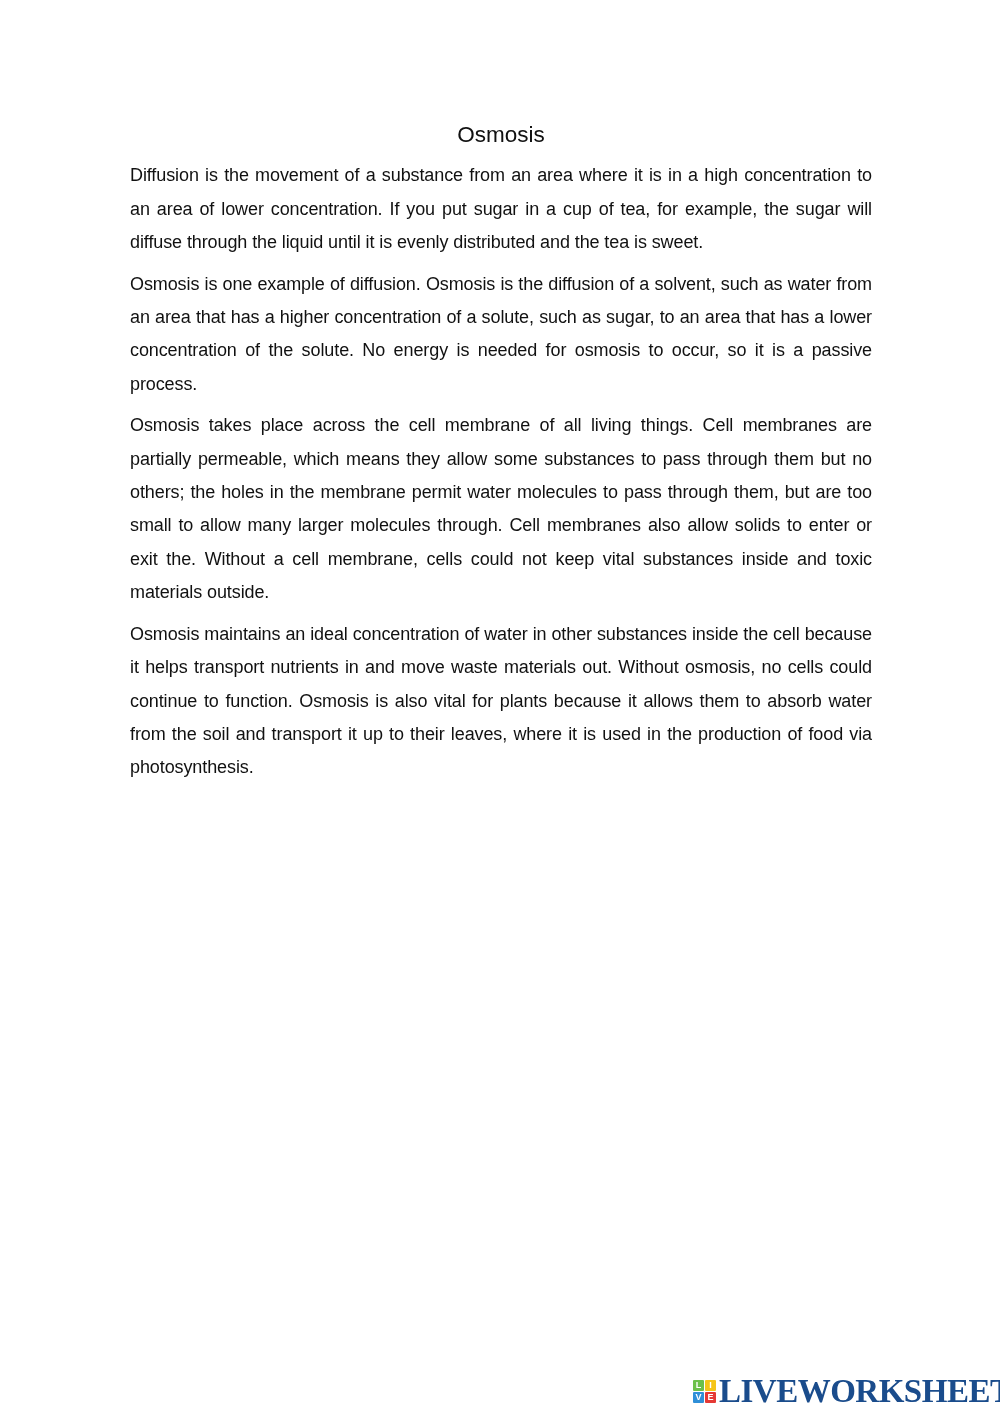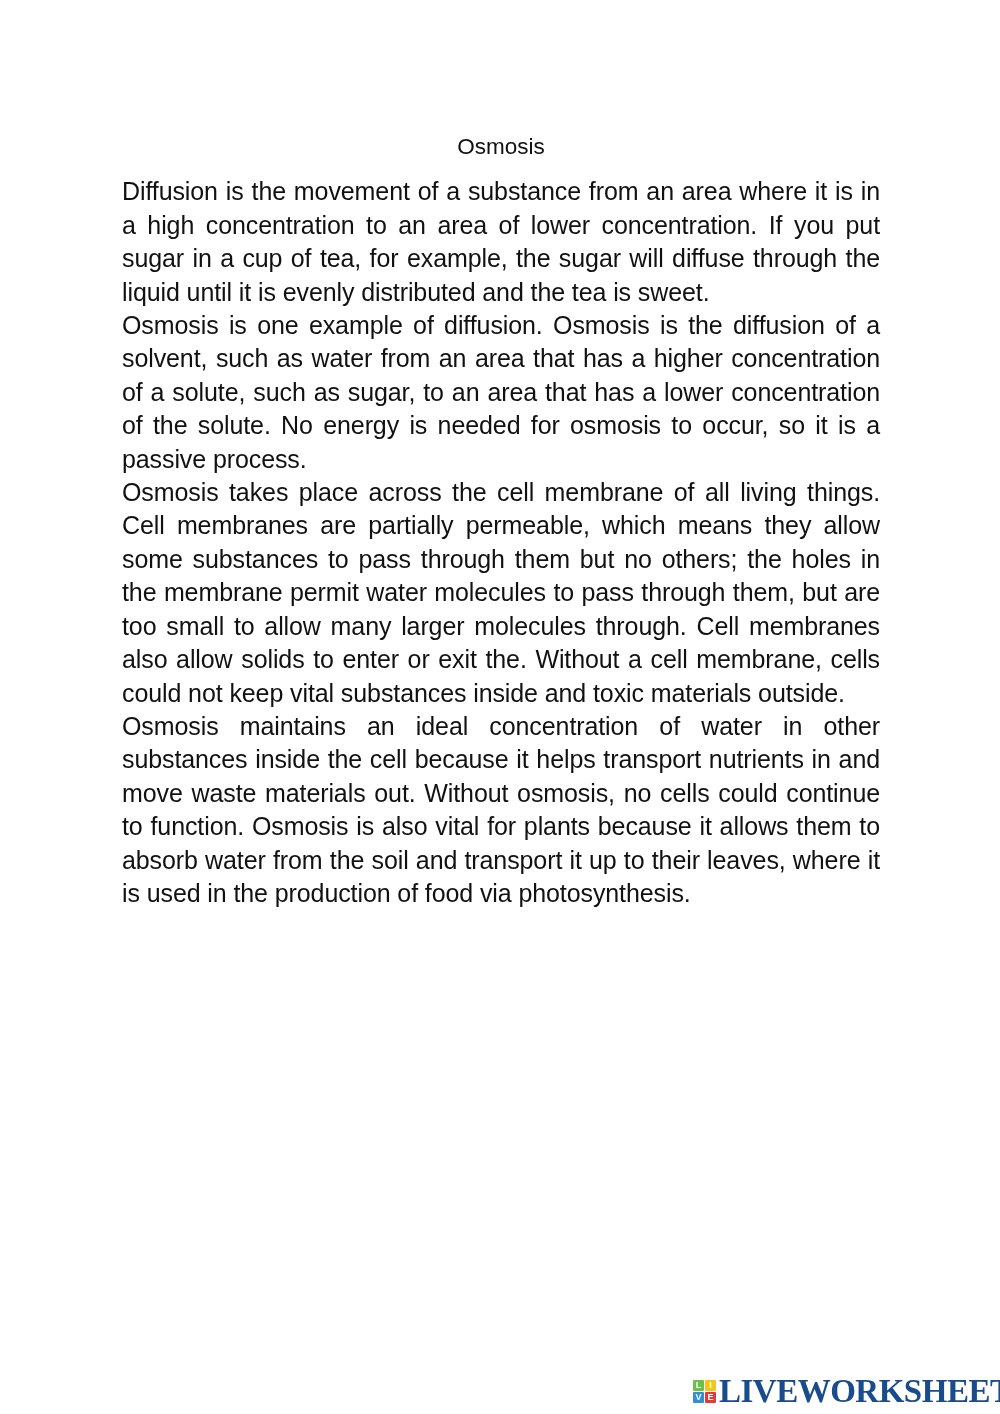--- a/index.html
+++ b/index.html
@@ -18,28 +18,28 @@
     .page {
       position: absolute;
       left: 122px;
       top: 118px;
       width: 758px;
     }
     .title {
       text-align: center;
       font-size: 22.5px;
       line-height: 33.4px;
-      margin: 12px;
+      margin: 0;
       font-weight: normal;
     }
     .para {
-      font-size: 25px;
+      font-size: 18px;
       line-height: 33.4px;
       text-align: justify;
-      margin: 0;
+      margin: 8px;
       letter-spacing: -0.1px;
     }
     .logo {
       position: absolute;
       left: 693px;
       top: 1376px;
       height: 30px;
       display: flex;
       align-items: center;
     }

